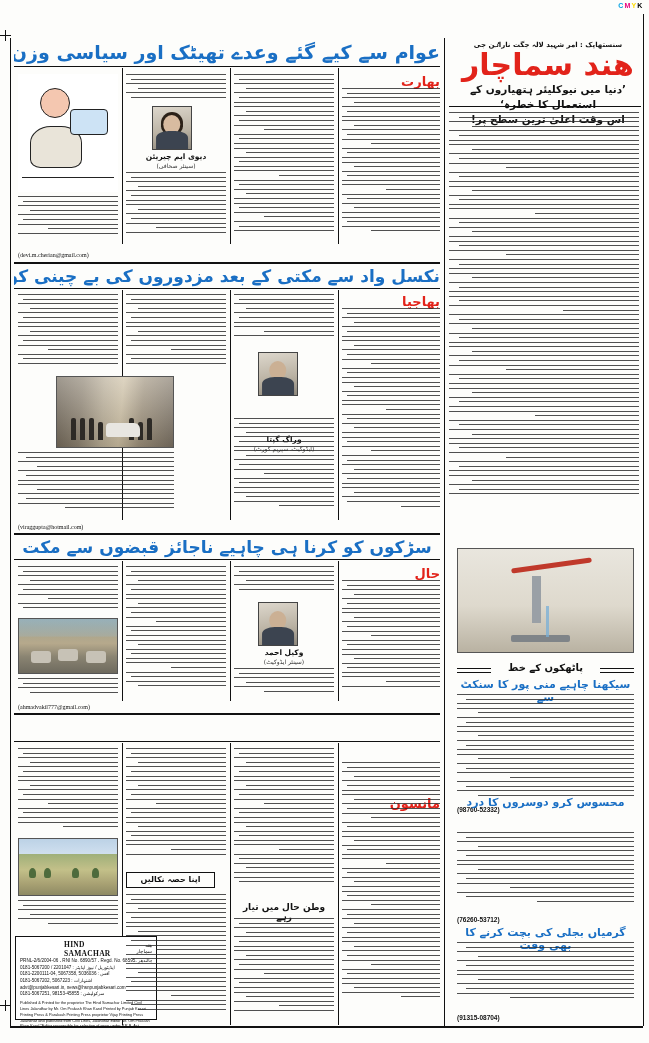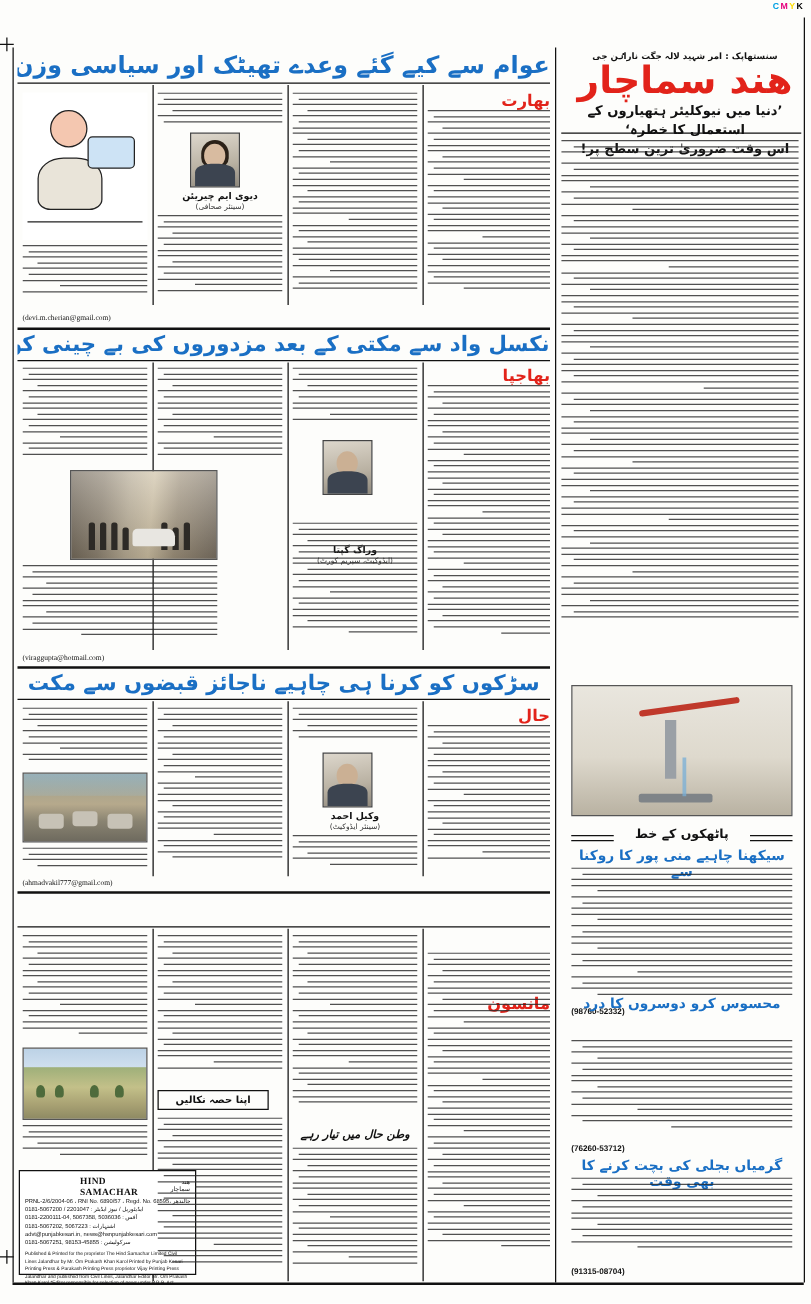--- a/index.html
+++ b/index.html
@@ -317,21 +317,21 @@
 
   <div class="vrule" style="left:444px; top:38px; height:988px;"></div>
   <div class="vrule" style="left:10px;  top:38px; height:988px;"></div>
   <div class="vrule" style="left:643px; top:14px; height:1012px;"></div>
   <div class="hrule thick" style="left:10px; top:1026px; width:633px;"></div>
 
   <div class="msthd-strap">سنستھاپک : امر شہید لالہ جگت ناراٸن جی</div>
   <div class="msthd-logo">هند سماچار</div>
   <div class="msthd-sub">
     <div>’دنیا میں نیوکلیئر ہتھیاروں کے استعمال کا خطرہ‘</div>
-    <div>اس وقت ضروریٰ ترین سطح پر!</div>
+    <div>اس وقت اعلیٰ ترین سطح پر!</div>
   </div>
   <div class="hrule" style="left:449px; top:106px; width:192px;"></div>
 
   <div class="tiny-lines urdu" style="position:absolute; left:449px; top:112px; width:190px; height:430px;">
     <div class="ln w100"></div>
       <div class="ln w95"></div>
       <div class="ln w100"></div>
       <div class="ln w88"></div>
     <div class="ln w100"></div>
       <div class="ln w95"></div>
@@ -417,21 +417,21 @@
 
   <div class="photo ph-pump" style="left:457px; top:548px; width:177px; height:105px;">
     <div class="handle"></div>
     <div class="spout"></div>
     <div class="base"></div>
     <div class="water"></div>
   </div>
 
   <div class="secthead" style="left:457px; top:662px; width:177px; height:12px; line-height:12px;">پاٹھکوں کے خط</div>
 
-  <div class="subhead" style="left:457px; top:678px; width:177px;">سیکھنا چاہیے منی پور کا روکنا سے</div>
+  <div class="subhead" style="left:457px; top:678px; width:177px;">سیکھنا چاہیے منی پور کا سنکٹ سے</div>
 
   <div class="tiny-lines urdu" style="position:absolute; left:457px; top:694px; width:177px; height:108px;">
     <div class="ln w100"></div>
       <div class="ln w95"></div>
       <div class="ln w100"></div>
       <div class="ln w100"></div>
     <div class="ln w88"></div>
       <div class="ln w100"></div>
       <div class="ln w95"></div>
       <div class="ln w100"></div>
@@ -1059,21 +1059,21 @@
       <div class="ln w55"></div>
       <div class="ln w100"></div>
     <div class="ln w95"></div>
       <div class="ln w100"></div>
       <div class="ln w88"></div>
       <div class="ln w100"></div>
     <div class="ln w100"></div>
       <div class="ln w95"></div>
   </div>
 
-  <div class="subhead black" style="left:234px; top:902px; width:100px; font-size:9px;font-style:italic;">وطن حال میں تیار رہے</div>
+  <div class="subhead black" style="left:234px; top:902px; width:100px; font-size:9px;">وطن حال میں تیار رہے</div>
 
   <div class="tiny-lines urdu" style="position:absolute; left:234px; top:918px; width:100px; height:102px;">
     <div class="ln w100"></div>
       <div class="ln w95"></div>
       <div class="ln w100"></div>
       <div class="ln w88"></div>
     <div class="ln w100"></div>
       <div class="ln w95"></div>
       <div class="ln w100"></div>
       <div class="ln w100"></div>

